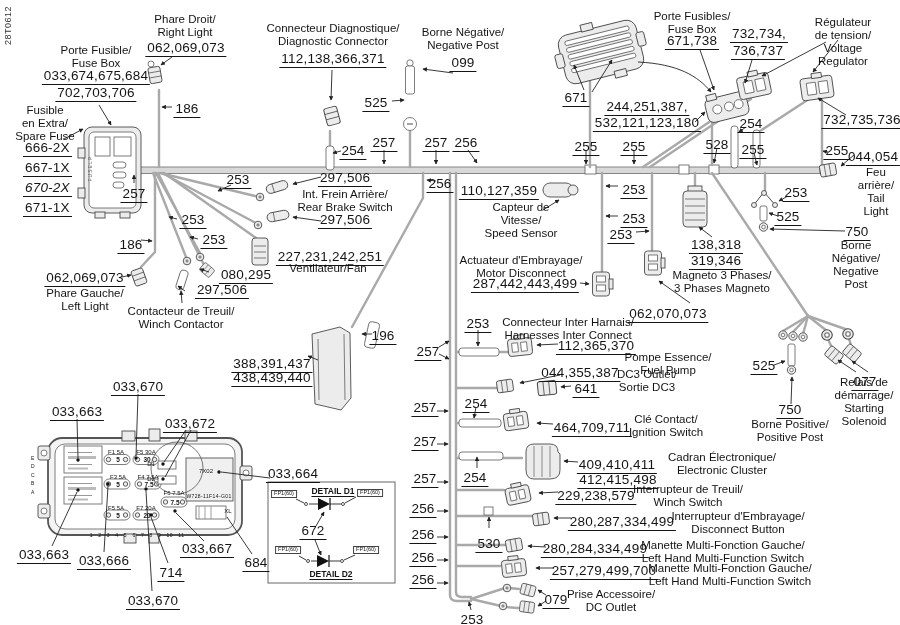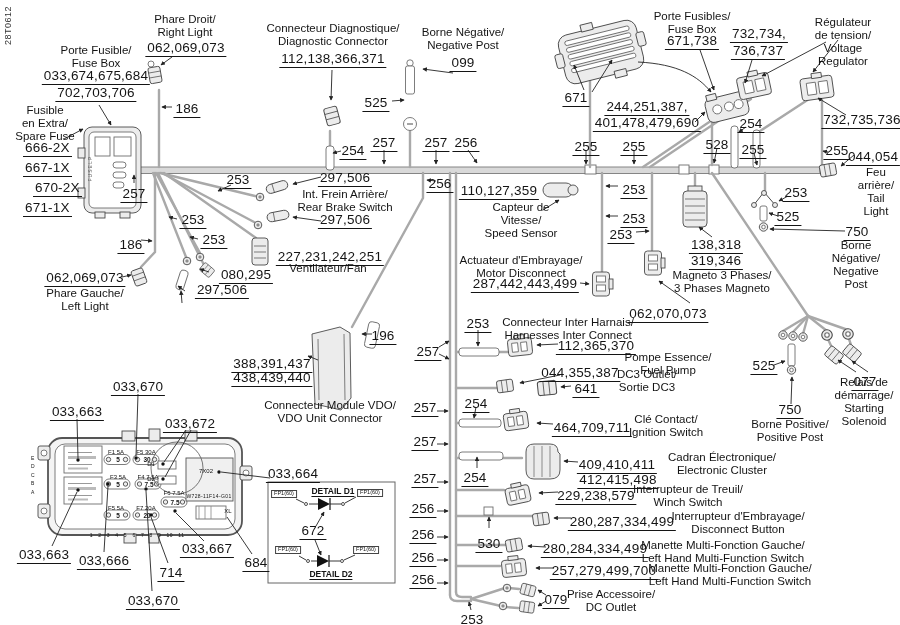--- a/index.html
+++ b/index.html
@@ -443,39 +443,41 @@
       <div class="lb s-num center" style="left: 186px; top: 40px;">062,069,073</div>
       <div class="lb s-name center" style="left: 96px; top: 44px;">Porte Fusible/
 Fuse Box</div>
       <div class="lb s-num center" style="left: 96px; top: 68px;">033,674,675,684</div>
       <div class="lb s-num center" style="left: 96px; top: 85px;">702,703,706</div>
       <div class="lb s-name center" style="left: 45px; top: 104px;">Fusible
 en Extra/
 Spare Fuse</div>
       <div class="lb s-num" style="left: 23px; top: 140px;">666-2X</div>
       <div class="lb s-num" style="left: 23px; top: 160px;">667-1X</div>
-      <div class="lb s-num" style="left: 33px; top: 180px;">670-2X</div>
+      <div class="lb s-num" style="left: 23px; top: 180px; font-style: italic;">670-2X</div>
       <div class="lb s-num" style="left: 23px; top: 200px;">671-1X</div>
       <div class="lb s-num center" style="left: 187px; top: 101px;">186</div>
       <div class="lb s-num center" style="left: 134px; top: 186px;">257</div>
       <div class="lb s-num center" style="left: 131px; top: 237px;">186</div>
       <div class="lb s-num center" style="left: 85px; top: 270px;">062,069,073</div>
       <div class="lb s-name center" style="left: 85px; top: 287px;">Phare Gauche/
 Left Light</div>
       <div class="lb s-num center" style="left: 238px; top: 172px;">253</div>
       <div class="lb s-num center" style="left: 193px; top: 212px;">253</div>
       <div class="lb s-num center" style="left: 214px; top: 232px;">253</div>
       <div class="lb s-num center" style="left: 345px; top: 170px;">297,506</div>
       <div class="lb s-name center" style="left: 345px; top: 188px;">Int. Frein Arrière/
 Rear Brake Switch</div>
       <div class="lb s-num center" style="left: 345px; top: 212px;">297,506</div>
       <div class="lb s-num center" style="left: 246px; top: 267px;">080,295</div>
       <div class="lb s-num center" style="left: 222px; top: 282px;">297,506</div>
       <div class="lb s-num center" style="left: 330px; top: 249px;">227,231,242,251</div>
       <div class="lb s-name center" style="left: 328px; top: 262px;">Ventilateur/Fan</div>
+      <div class="lb s-name center" style="left: 181px; top: 305px;">Contacteur de Treuil/
+Winch Contactor</div>
       <div class="lb s-name center" style="left: 333px; top: 22px;">Connecteur Diagnostique/
 Diagnostic Connector</div>
       <div class="lb s-num center" style="left: 333px; top: 51px;">112,138,366,371</div>
       <div class="lb s-num center" style="left: 376px; top: 95px;">525</div>
       <div class="lb s-name center" style="left: 463px; top: 26px;">Borne Négative/
 Negative Post</div>
       <div class="lb s-num center" style="left: 463px; top: 55px;">099</div>
       <div class="lb s-num center" style="left: 353px; top: 143px;">254</div>
       <div class="lb s-num center" style="left: 384px; top: 135px;">257</div>
       <div class="lb s-num center" style="left: 436px; top: 135px;">257</div>
@@ -529,32 +531,30 @@
       <div class="lb s-name center" style="left: 730px; top: 562px;">Manette Multi-Fonction Gauche/
 Left Hand Multi-Function Switch</div>
       <div class="lb s-num center" style="left: 423px; top: 572px;">256</div>
       <div class="lb s-num center" style="left: 556px; top: 592px;">079</div>
       <div class="lb s-name center" style="left: 611px; top: 588px;">Prise Accessoire/
 DC Outlet</div>
       <div class="lb s-num center" style="left: 472px; top: 612px;">253</div>
       <div class="lb s-num center" style="left: 383px; top: 328px;">196</div>
       <div class="lb s-num center" style="left: 272px; top: 356px;">388,391,437</div>
       <div class="lb s-num center" style="left: 272px; top: 370px;">438,439,440</div>
-      <div class="lb s-name center" style="left: 330px; top: 399px;">Connecteur Module VDO/
-VDO Unit Connector</div>
       <div class="lb s-num center" style="left: 576px; top: 90px;">671</div>
       <div class="lb s-name center" style="left: 692px; top: 10px;">Porte Fusibles/
 Fuse Box</div>
       <div class="lb s-num center" style="left: 692px; top: 33px;">671,738</div>
       <div class="lb s-num center" style="left: 759px; top: 26px;">732,734,</div>
       <div class="lb s-num center" style="left: 758px; top: 43px;">736,737</div>
       <div class="lb s-name center" style="left: 843px; top: 16px;">Régulateur de tension/
 Voltage Regulator</div>
       <div class="lb s-num center" style="left: 647px; top: 99px;">244,251,387,</div>
-      <div class="lb s-num center" style="left: 647px; top: 115px;">401,478,479,690</div>
+      <div class="lb s-num center" style="left: 647px; top: 115px;">532,121,123,180</div>
       <div class="lb s-num center" style="left: 862px; top: 112px;">732,735,736</div>
       <div class="lb s-num center" style="left: 751px; top: 116px;">254</div>
       <div class="lb s-num center" style="left: 717px; top: 137px;">528</div>
       <div class="lb s-num center" style="left: 586px; top: 139px;">255</div>
       <div class="lb s-num center" style="left: 634px; top: 139px;">255</div>
       <div class="lb s-num center" style="left: 753px; top: 142px;">255</div>
       <div class="lb s-num center" style="left: 837px; top: 143px;">255</div>
       <div class="lb s-num center" style="left: 873px; top: 149px;">044,054</div>
       <div class="lb s-name center" style="left: 876px; top: 166px;">Feu arrière/
 Tail Light</div>

